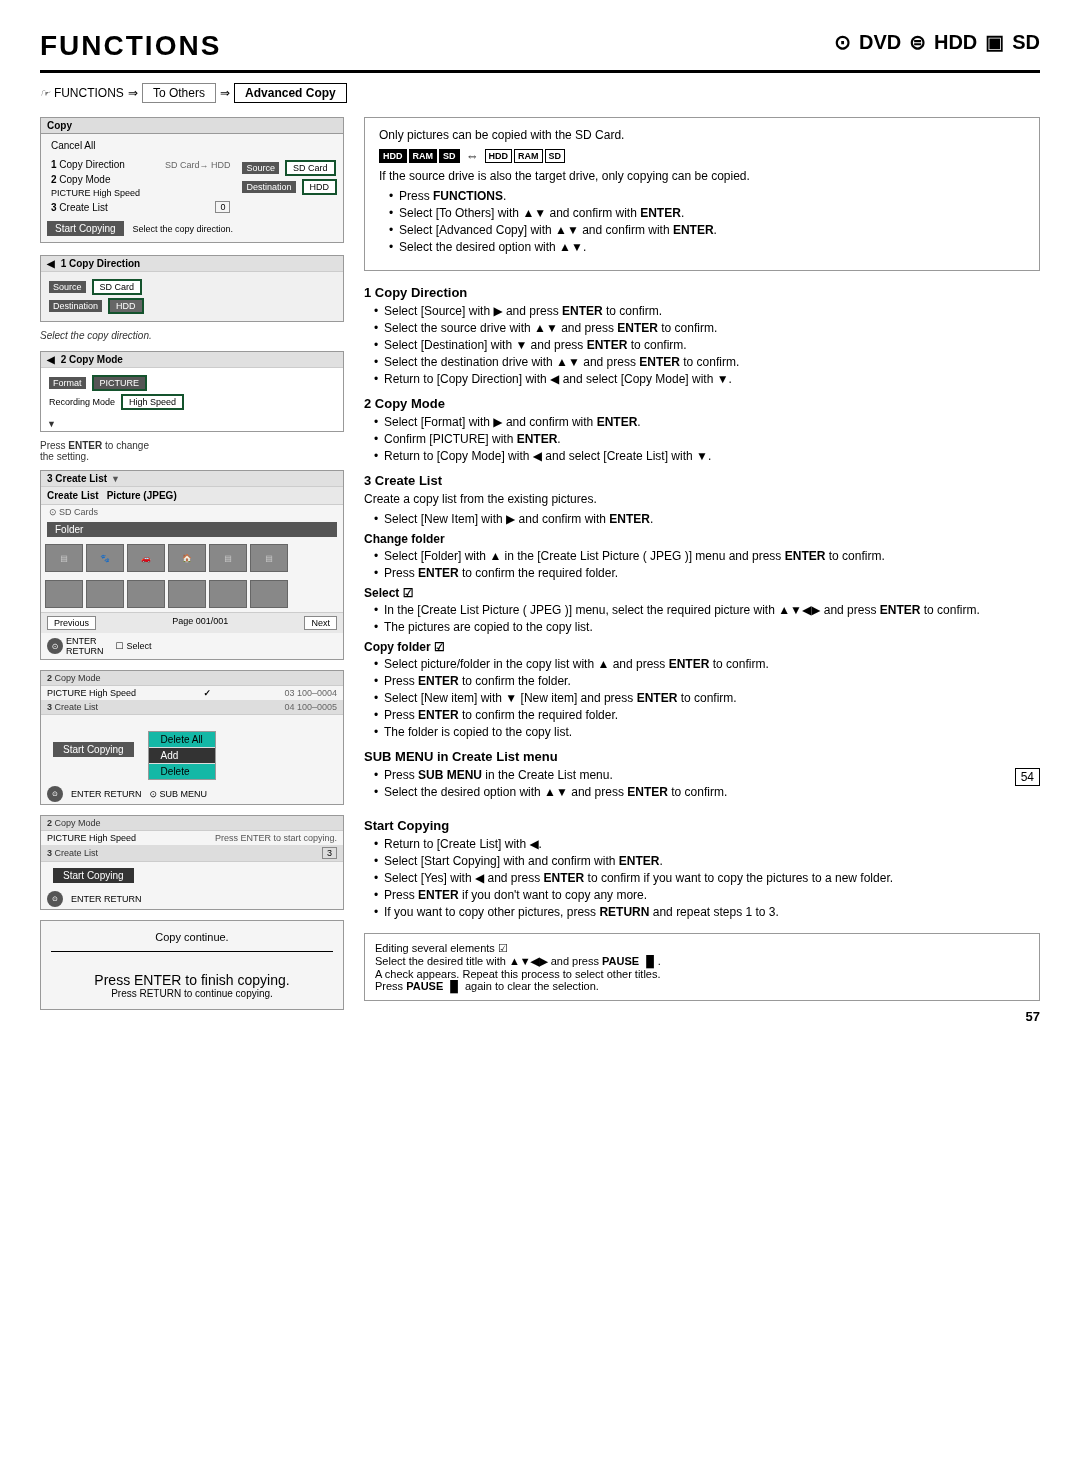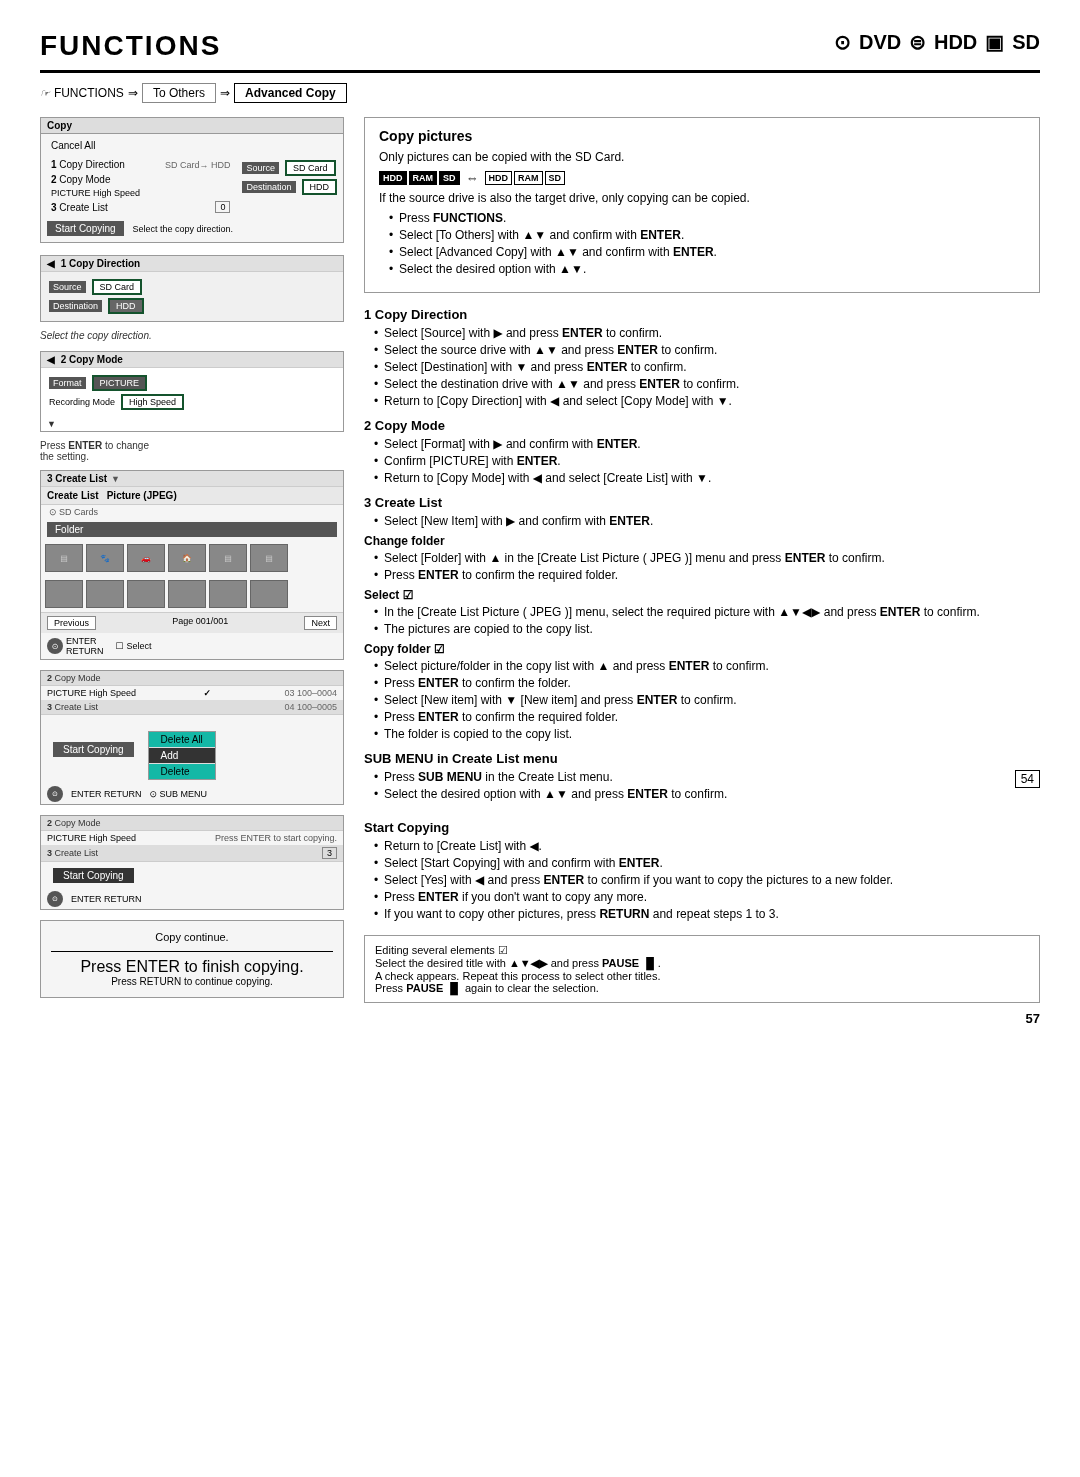--- a/index.html
+++ b/index.html
@@ -536,30 +536,29 @@
       </div>
       <div style="display:flex; gap:8px; padding: 2px 6px; font-size:9px; align-items:center;">
         <div class="cl-icon-circle" style="font-size:7px;">⊙</div>
         <span>ENTER RETURN</span>
       </div>
     </div>
 
     <div class="complete-box" style="margin-top:10px;">
       <div style="font-size:11px; margin-bottom:8px;">Copy continue.</div>
       <div class="divider"></div>
-      <div style="font-size:16px; margin-top:6px;">Press ENTER to finish copying.</div>
+      <div style="font-size:14px; margin-top:20px;">Press ENTER to finish copying.</div>
       <div style="font-size:10px;">Press RETURN to continue copying.</div>
     </div>
 
   </div>
 
   <div class="right-panel">
 
     <div class="copy-pictures-box">
-      <div class="copy-pictures-title">Copy pictures</div>
       <div style="font-size:12px; margin-bottom:4px;">Only pictures can be copied with the SD Card.</div>
       <div class="hdd-badge-row">
         <span class="badge filled">HDD</span>
         <span class="badge filled">RAM</span>
         <span class="badge filled">SD</span>
         <span style="font-size:13px; margin: 0 4px;">⇔</span>
         <span class="badge">HDD</span>
         <span class="badge">RAM</span>
         <span class="badge">SD</span>
       </div>
@@ -587,20 +586,21 @@
       <div class="section-title"><span class="section-title-num">2</span> Copy Mode</div>
       <ul class="bullet-list">
         <li>Select [Format] with ▶ and confirm with <b>ENTER</b>.</li>
         <li>Confirm [PICTURE] with <b>ENTER</b>.</li>
         <li>Return to [Copy Mode] with ◀ and select [Create List] with ▼.</li>
       </ul>
     </div>
 
     <div>
       <div class="section-title"><span class="section-title-num">3</span> Create List</div>
+      <div style="font-size:12px; margin-bottom:6px;">Create a copy list from the existing pictures.</div>
       <ul class="bullet-list">
         <li>Select [New Item] with ▶ and confirm with <b>ENTER</b>.</li>
       </ul>
 
       <div style="margin-top:6px; margin-bottom:4px;">
         <div style="font-size:12px; font-weight:bold; margin-bottom:3px;">Change folder</div>
         <ul class="bullet-list">
           <li>Select [Folder] with ▲ in the [Create List Picture ( JPEG )] menu and press <b>ENTER</b> to confirm.</li>
           <li>Press <b>ENTER</b> to confirm the required folder.</li>
         </ul>

